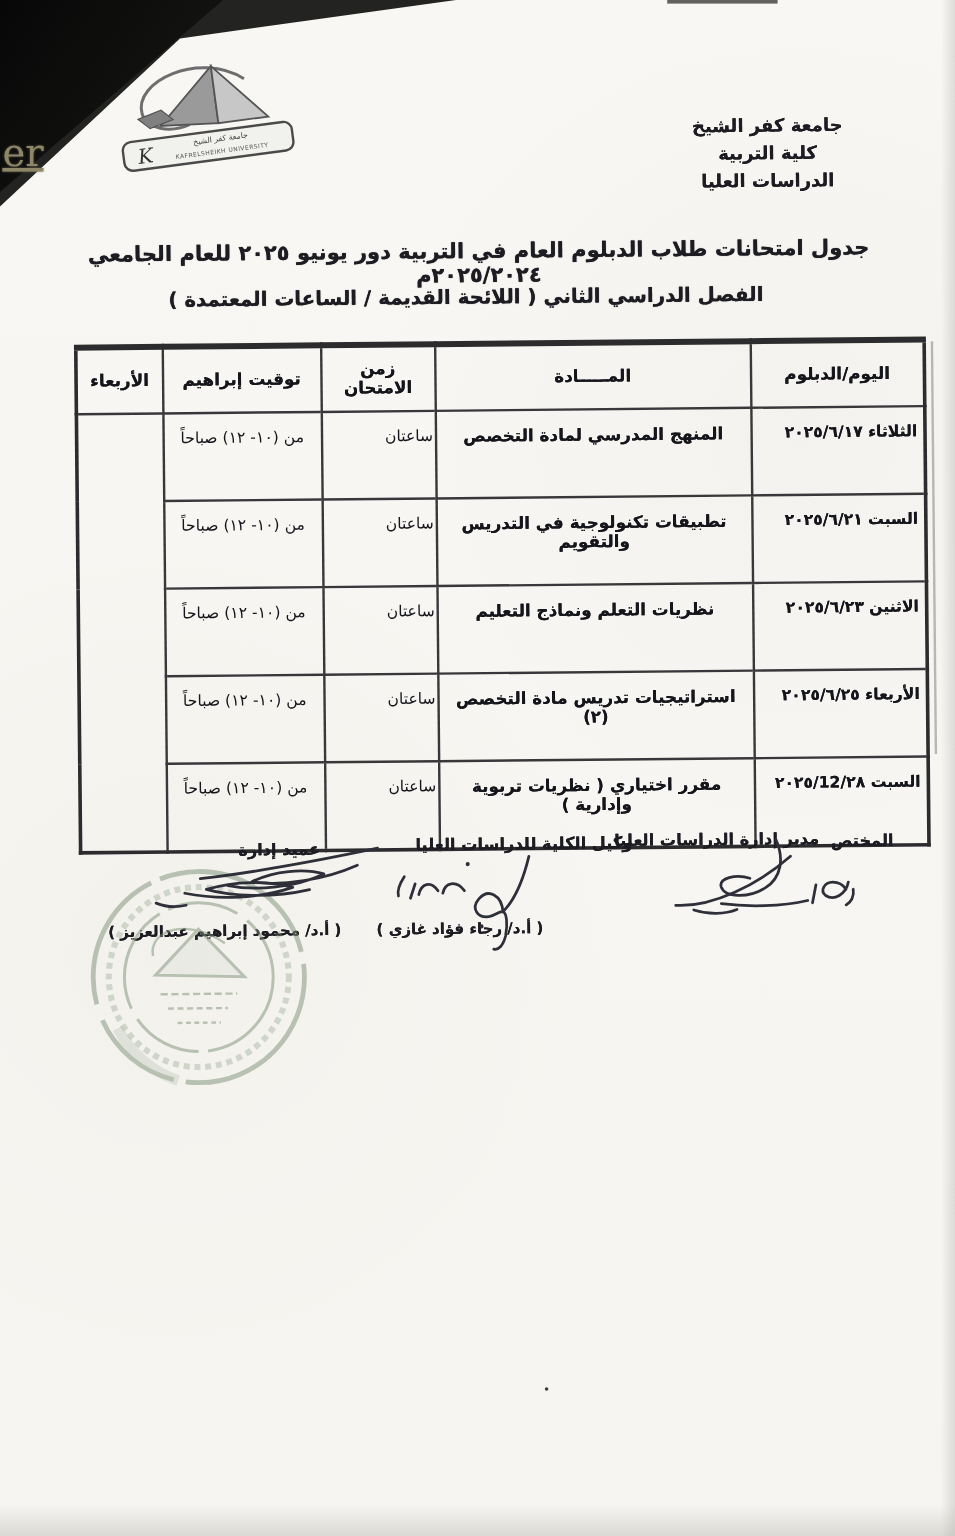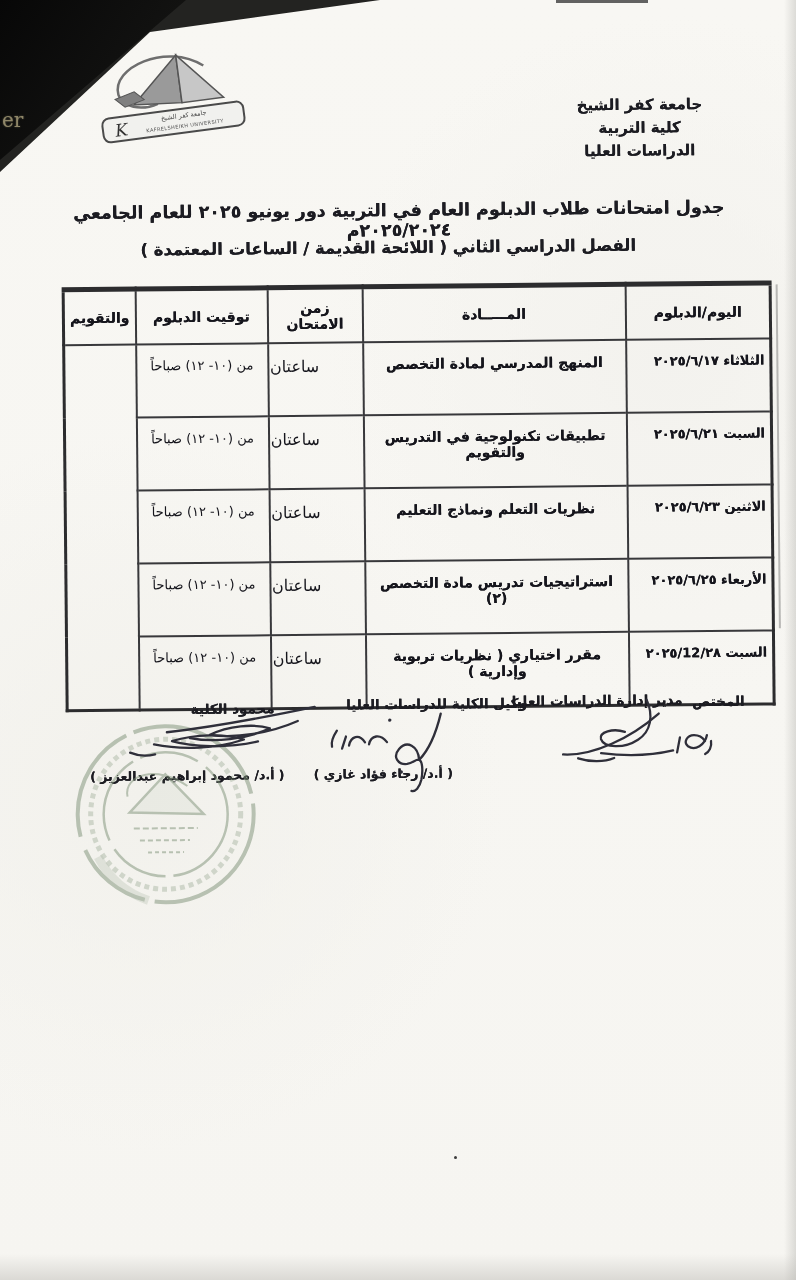--- a/index.html
+++ b/index.html
@@ -13,22 +13,22 @@
     color:#1c1c22;
   }
   
   .corner-mid{position:absolute;left:0;top:0;width:380px;height:180px;z-index:5;
     background:#23232*;background:#232321;
     clip-path:polygon(0 0,380px 0,150px 32px,0 172px);}
   .corner-dark{position:absolute;left:0;top:0;width:200px;height:170px;z-index:6;
     background:linear-gradient(125deg,#070707,#1a1a18);
     clip-path:polygon(0 0,186px 0,0 160px);}
   .er-text{position:absolute;left:2px;top:108px;z-index:7;
-    font-family:"DejaVu Serif",serif;font-size:20px;color:#8e8668;
-    text-shadow:0 0 2px rgba(142,134,104,.6);}
+    font-family:"DejaVu Serif",serif;font-size:32px;color:#8e8668;
+    text-shadow:0 0 2px rgba(142,134,104,.6);text-decoration:underline;}
   .top-dash{position:absolute;left:556px;top:0;width:92px;height:3px;background:#222;opacity:.7;z-index:4;}
   .right-shade{position:absolute;right:0;top:0;width:12px;height:100%;z-index:4;
     background:linear-gradient(to right,rgba(120,120,116,0),rgba(120,120,116,.22));}
   .bottom-shade{position:absolute;left:0;bottom:0;width:100%;height:26px;z-index:4;
     background:linear-gradient(to bottom,rgba(185,183,178,0),rgba(185,183,178,.45));}
   .speck{position:absolute;left:454px;top:1156px;width:3px;height:3px;border-radius:50%;background:#3c3c3c;z-index:3;}
 
   
   .content{position:absolute;inset:0;z-index:2;transform:rotate(-.55deg);transform-origin:400px 430px;}
 
@@ -47,21 +47,21 @@
   table.exam{position:absolute;left:63px;top:284px;width:707px;border-collapse:collapse;
     direction:rtl;table-layout:fixed;color:#15151c;}
   table.exam th,table.exam td{border:2px solid #38383b;overflow:hidden;}
   table.exam{border:3px solid #2c2c2e;border-top-width:5px;}
   table.exam th{height:50px;font-size:14px;font-weight:800;text-align:center;vertical-align:middle;
     text-shadow:0 0 .5px #15151c;}
   table.exam td{height:57px;vertical-align:top;padding-top:13px;}
   td.c-date{font-weight:800;font-size:13px;text-align:right;padding-right:5px;white-space:nowrap;
     text-shadow:0 0 .4px #15151c;}
   td.c-subj{font-weight:800;font-size:14px;text-align:center;text-shadow:0 0 .4px #15151c;}
-  td.c-dur{font-size:16px;text-align:left;}
+  td.c-dur{font-size:13px;text-align:right;}
   td.c-time{font-size:13px;text-align:center;white-space:nowrap;}
   td.c-notes{background:transparent;}
   .table-edge-line{position:absolute;left:777px;top:288px;width:2px;height:344px;background:rgba(90,90,90,.4);}
 
   
   .sig-title{position:absolute;direction:rtl;font-weight:800;font-size:13.5px;text-align:center;
     text-shadow:0 0 .5px #15151c;white-space:nowrap;}
   .sig-name{position:absolute;direction:rtl;font-weight:800;font-size:12.5px;text-align:center;
     text-shadow:0 0 .4px #15151c;white-space:nowrap;}
   #t-specialist{left:662px;top:696px;width:80px;text-align:right;}
@@ -116,22 +116,22 @@
           <col style="width:263px">
           <col style="width:95px">
           <col style="width:132px">
           <col style="width:72px">
       </colgroup>
       <thead>
         <tr>
           <th>اليوم/الدبلوم</th>
           <th>المـــــادة</th>
           <th>زمن الامتحان</th>
-          <th>توقيت الدبلوم</th>
-          <th>والتقويم</th>
+          <th>توقيت إبراهيم</th>
+          <th>الأربعاء</th>
         </tr>
       </thead>
       <tbody>
         <tr>
           <td class="c-date">الثلاثاء ٢٠٢٥/٦/١٧</td>
           <td class="c-subj">المنهج المدرسي لمادة التخصص</td>
           <td class="c-dur">ساعتان</td>
           <td class="c-time">من (١٠- ١٢) صباحاً</td>
           <td class="c-notes" rowspan="5"></td>
         </tr>
@@ -159,21 +159,21 @@
           <td class="c-dur">ساعتان</td>
           <td class="c-time">من (١٠- ١٢) صباحاً</td>
         </tr>
       </tbody>
     </table>
     <div class="table-edge-line"></div>
 
     <div class="sig-title" id="t-specialist">المختص</div>
     <div class="sig-title" id="t-director">مدير إدارة الدراسات العليا</div>
     <div class="sig-title" id="t-vicedean">وكيل الكلية للدراسات العليا</div>
-    <div class="sig-title" id="t-dean">محمود الكلية</div>
+    <div class="sig-title" id="t-dean">عميد إدارة</div>
     <div class="sig-name" id="n-vicedean">( أ.د/ رجاء فؤاد غازي )</div>
     <div class="sig-name" id="n-dean">( أ.د/ محمود إبراهيم عبدالعزيز )</div>
 
     <svg class="stamp-svg" viewBox="0 0 196 196">
       <g stroke="#7d9177" fill="none">
         <circle cx="98" cy="98" r="88" stroke-width="4" stroke-dasharray="150 10 80 14 120 8"></circle>
         <circle cx="98" cy="98" r="62" stroke-width="2.5" stroke-dasharray="90 8 60 10"></circle>
         <circle cx="98" cy="98" r="75" stroke-width="5" stroke-dasharray="5 4" opacity=".6"></circle>
         <path d="M 62 96 L 98 58 L 136 98 Z" stroke-width="2.5" fill="rgba(125,145,119,.15)"></path>
         <path d="M 120 70 C 90 48 56 58 60 80" stroke-width="2"></path>

